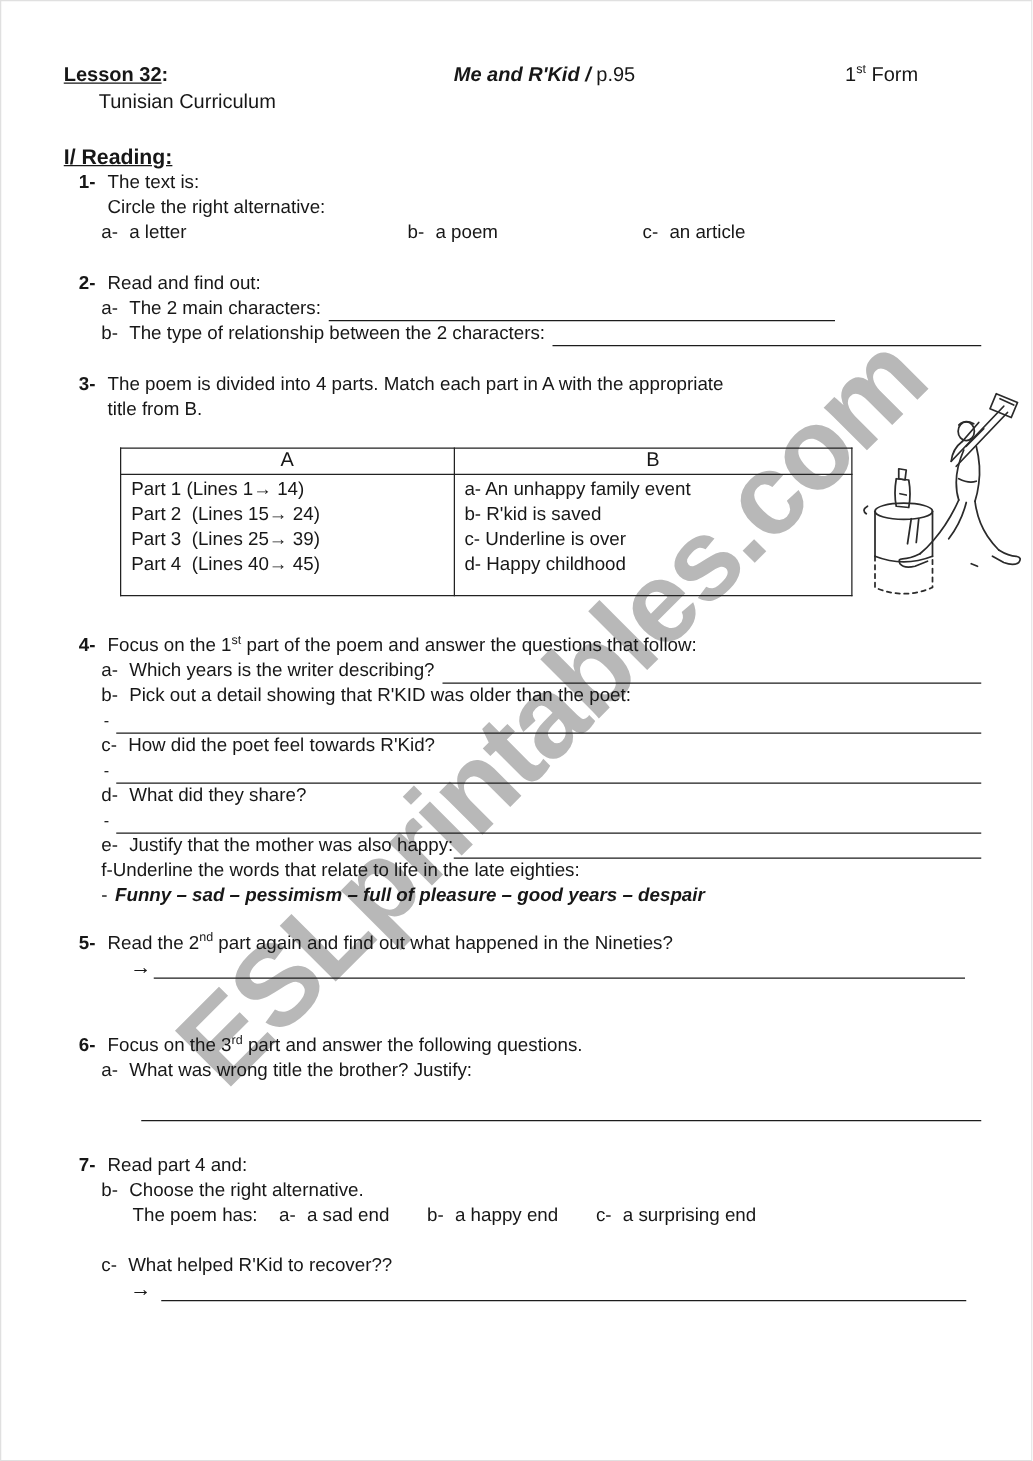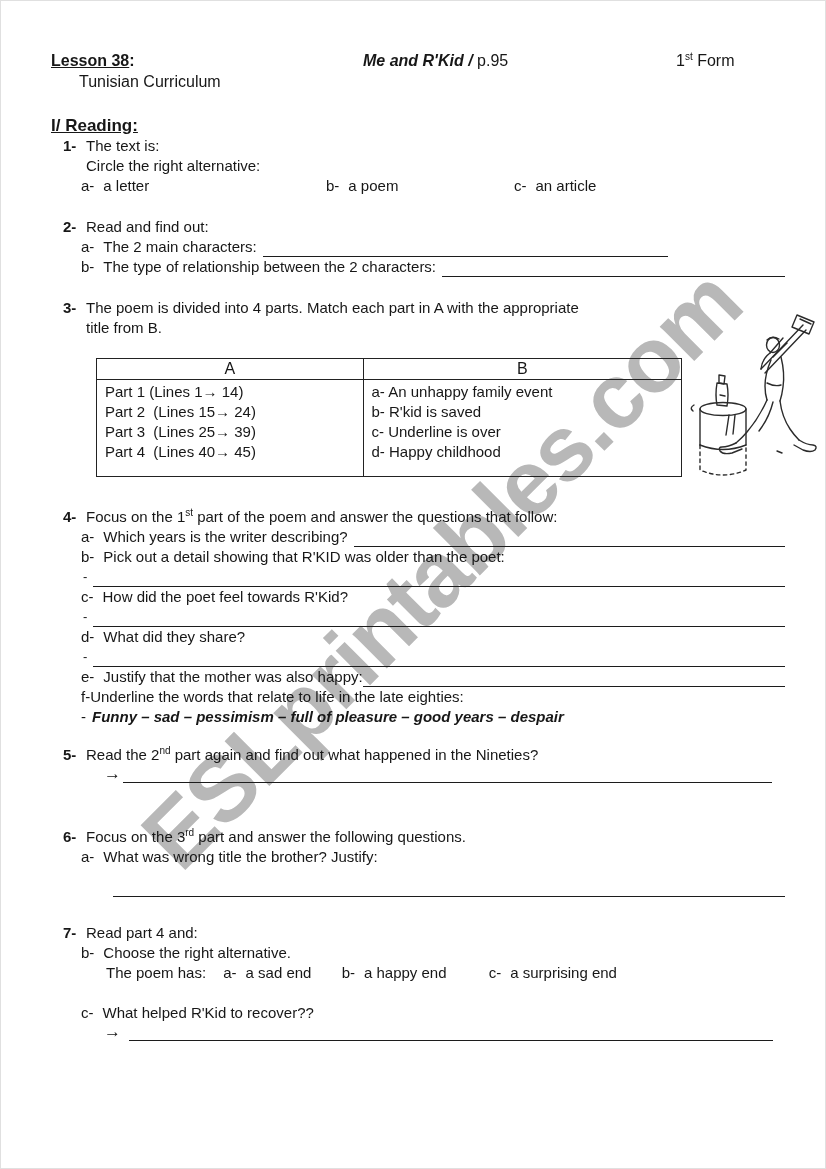--- a/index.html
+++ b/index.html
@@ -157,21 +157,21 @@
     <path d="M30 78 q-2 12 0 22 l10 1 q2 -11 0 -22 z"></path>
     <path d="M32 70 l6 1 l-1 8 l-5 -1 z"></path>
     <path d="M33 90 l5 1"></path>
 
     <path d="M42 110 l-3 20 M48 110 l-2 19"></path>
   </svg>
 
   <div class="content">
 
     <div class="hdr">
-      <div class="hdr-left"><span class="u">Lesson 38</span><span>:</span></div>
+      <div class="hdr-left"><span class="u">Lesson 32</span><span>:</span></div>
       <div class="hdr-mid"><span class="bi">Me and R'Kid /</span><span> p.95</span></div>
       <div class="hdr-right"><span>1</span><sup>st</sup><span> Form</span></div>
     </div>
     <div class="curriculum">Tunisian Curriculum</div>
 
     <div class="section-heading">I/ Reading:</div>
 
     <div class="q">
       <span class="qnum">1-</span>
       <div>The text is:</div>
@@ -296,21 +296,21 @@
       <span class="qnum">7-</span>
       <div>Read part 4 and:</div>
       <div class="sub">
         <span class="lbl">b-</span>
           <span class="txt">Choose the right alternative.</span>
       </div>
       <div class="sub-static" style="margin-left:20px">
         <span>The poem has:</span>
         <span style="margin-left:13px"><span class="lbl">a-</span><span>a sad end</span></span>
         <span style="margin-left:26px"><span class="lbl">b-</span><span>a happy end</span></span>
-        <span style="margin-left:38px"><span class="lbl">c-</span><span>a surprising end</span></span>
+        <span style="margin-left:26px"><span class="lbl">c-</span><span>a surprising end</span></span>
       </div>
       <div class="sub mt-line">
         <span class="lbl">c-</span>
           <span class="txt">What helped R'Kid to recover??</span>
       </div>
       <div class="arrowrow">
         <span class="arrow">→</span>
         <span class="fill" style="margin-left:6px;margin-right:12px"></span>
       </div>
     </div>

